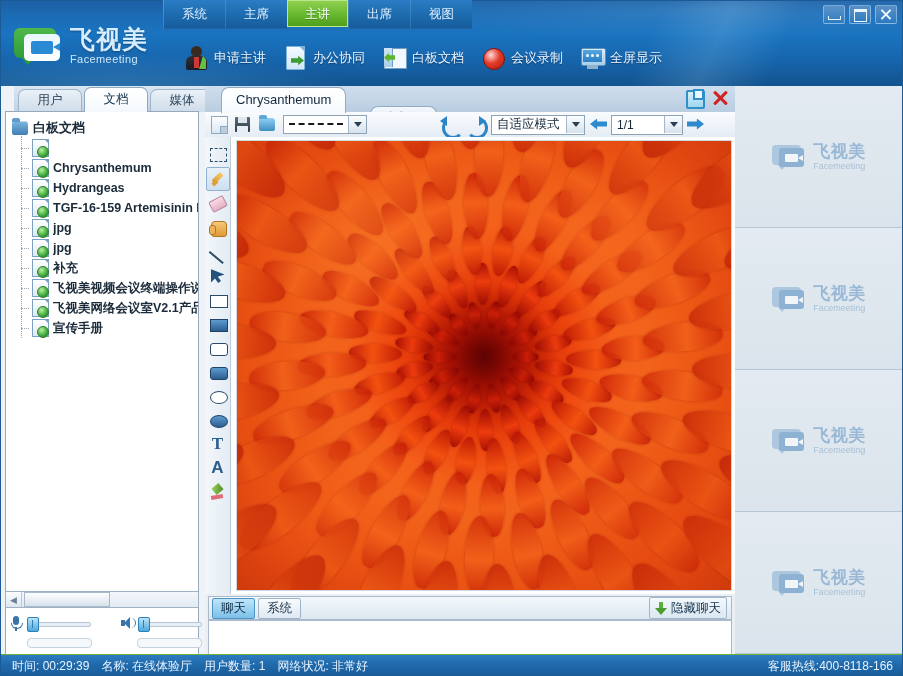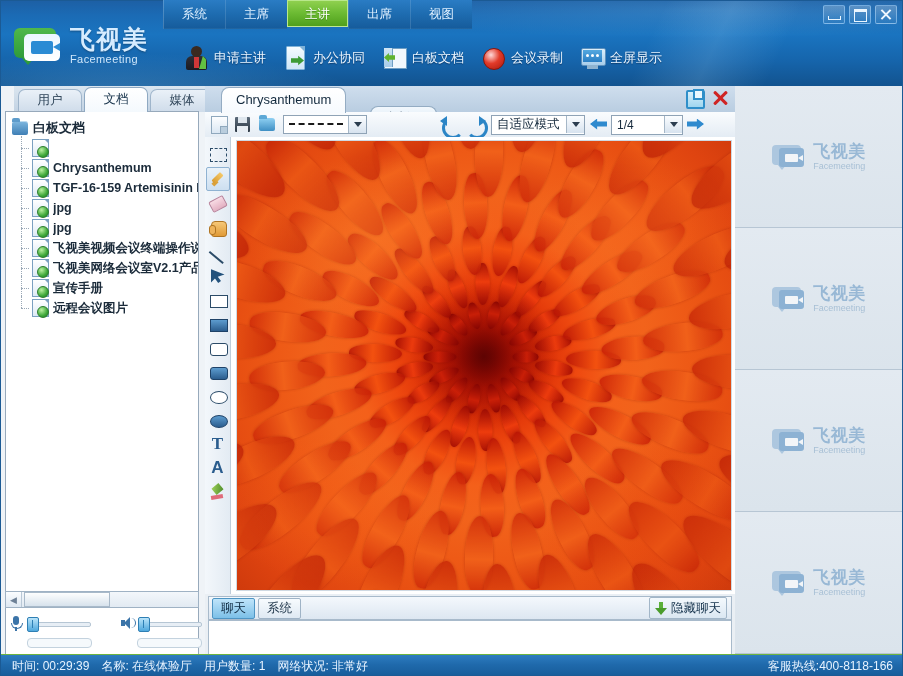--- a/index.html
+++ b/index.html
@@ -517,57 +517,63 @@
         <div class="tnode child">
           <span class="ico-file">
               <span class="globe"></span>
             </span>
           <span class="tlabel">Chrysanthemum</span>
         </div>
         <div class="tnode child">
           <span class="ico-file">
               <span class="globe"></span>
             </span>
+          <span class="tlabel">Hydrangeas</span>
+        </div>
+        <div class="tnode child">
+          <span class="ico-file">
+              <span class="globe"></span>
+            </span>
           <span class="tlabel">TGF-16-159 Artemisinin Ma</span>
         </div>
         <div class="tnode child">
           <span class="ico-file">
               <span class="globe"></span>
             </span>
           <span class="tlabel">jpg</span>
         </div>
         <div class="tnode child">
           <span class="ico-file">
               <span class="globe"></span>
             </span>
           <span class="tlabel">jpg</span>
         </div>
         <div class="tnode child">
           <span class="ico-file">
               <span class="globe"></span>
             </span>
+          <span class="tlabel">补充</span>
+        </div>
+        <div class="tnode child">
+          <span class="ico-file">
+              <span class="globe"></span>
+            </span>
           <span class="tlabel">飞视美视频会议终端操作说明</span>
         </div>
         <div class="tnode child">
           <span class="ico-file">
               <span class="globe"></span>
             </span>
           <span class="tlabel">飞视美网络会议室V2.1产品简</span>
         </div>
         <div class="tnode child">
           <span class="ico-file">
               <span class="globe"></span>
             </span>
           <span class="tlabel">宣传手册</span>
-        </div>
-        <div class="tnode child last">
-          <span class="ico-file">
-              <span class="globe"></span>
-            </span>
-          <span class="tlabel">远程会议图片</span>
         </div>
       </div>
     </div>
 
     <div class="lscroll">
       <div class="lsb-arr">◀</div>
       <div class="lsb-thumb"></div>
 
     </div>
 
@@ -652,21 +658,21 @@
         <span class="cb-arrow">
             <i class="caret"></i>
           </span>
       </div>
 
       <div class="navarrow na-left">
           <span class="na-shape"></span>
         </div>
 
       <div class="pagecombo">
-        <span class="pc-txt">1/4</span>
+        <span class="pc-txt">1/1</span>
         <span class="cb-arrow">
             <i class="caret"></i>
           </span>
       </div>
 
       <div class="navarrow na-right">
           <span class="na-shape"></span>
         </div>
     </div>
 

